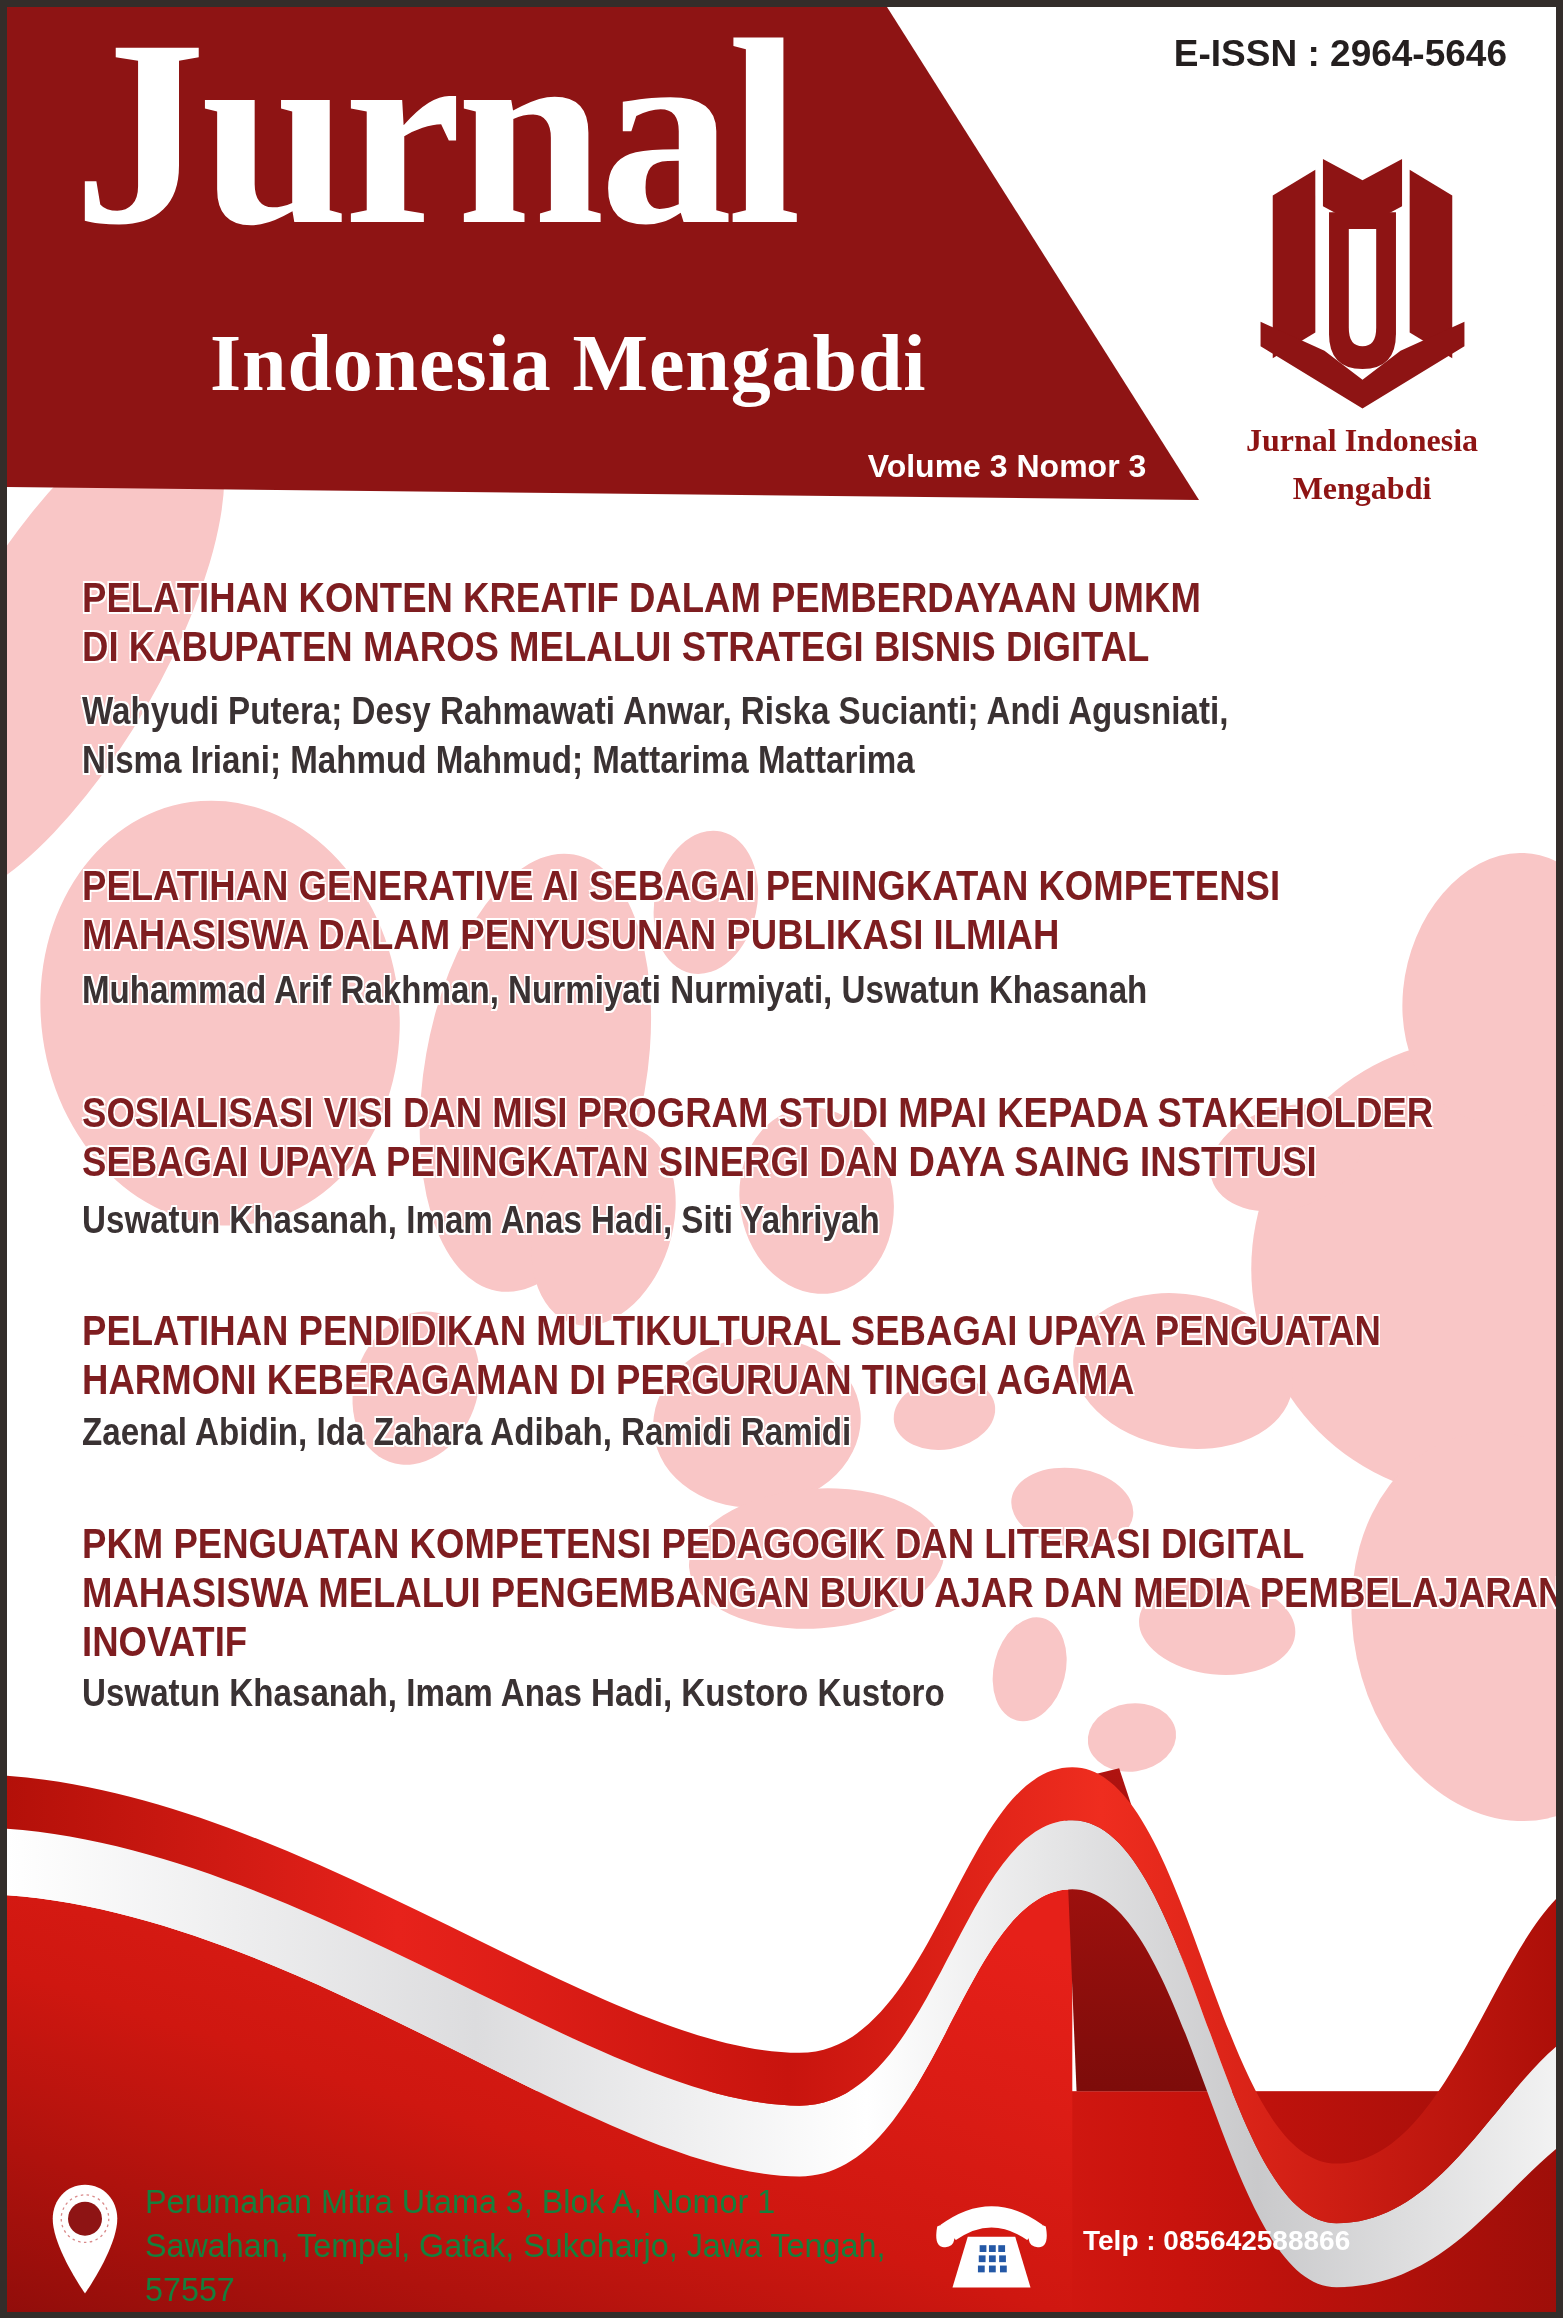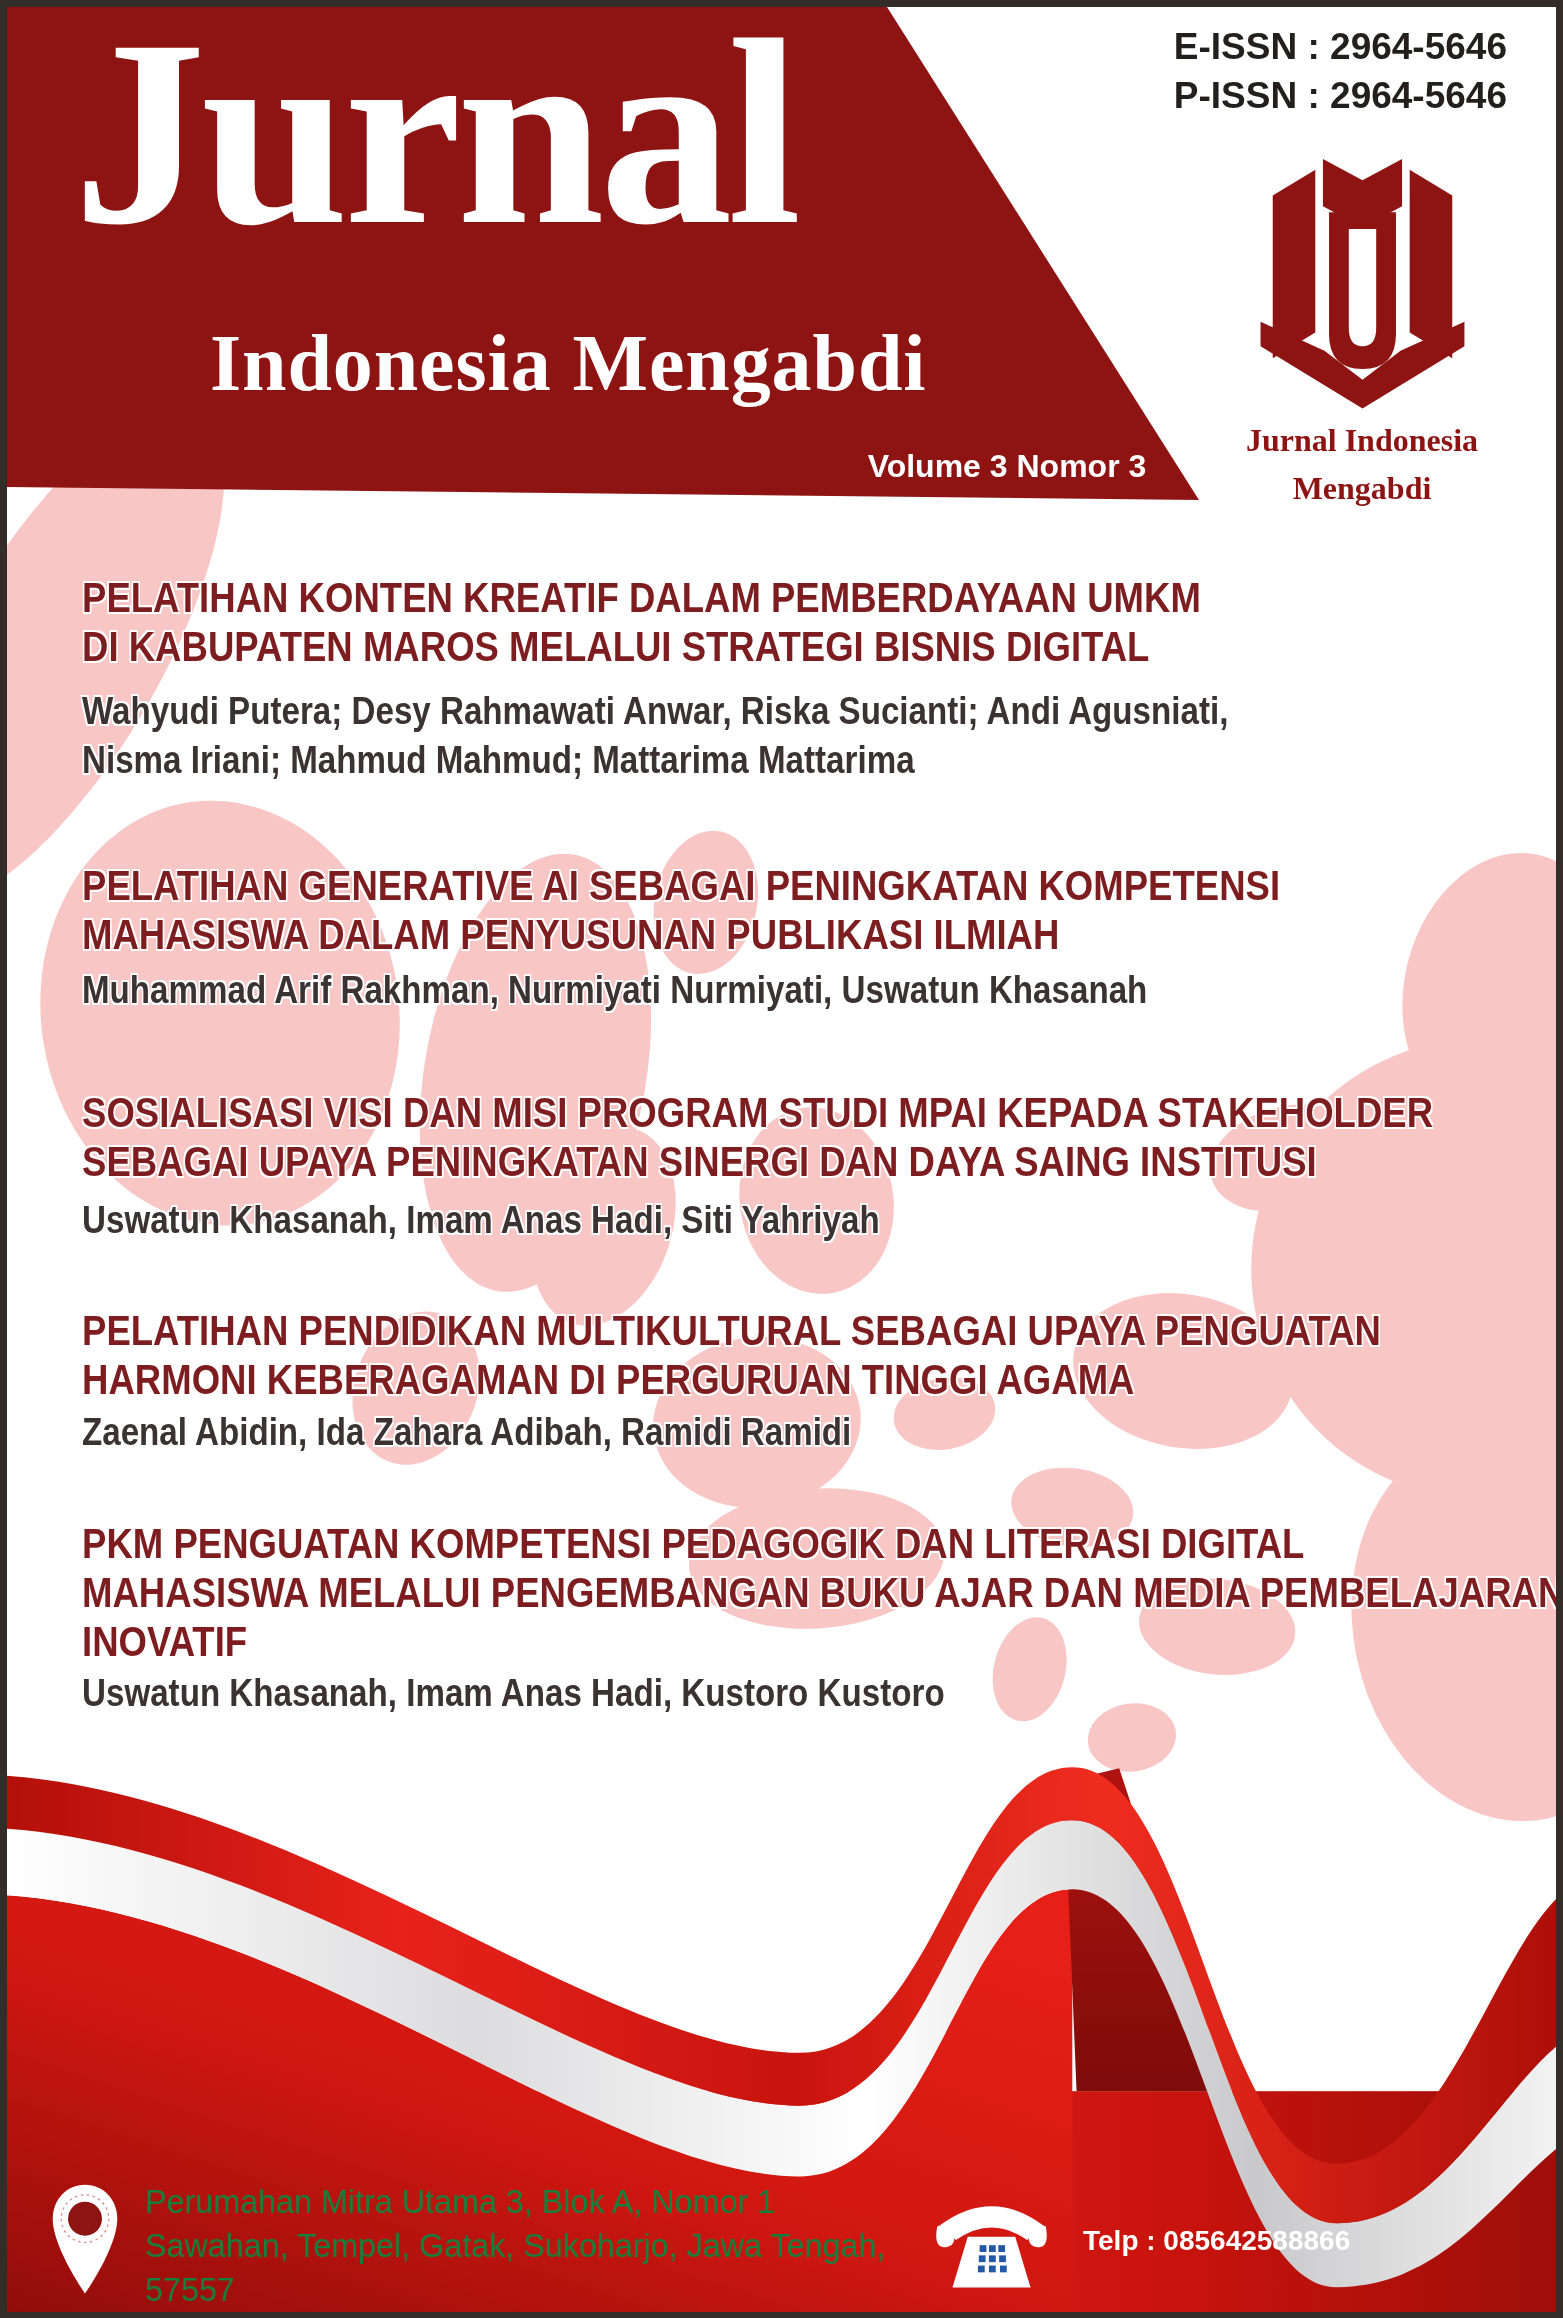--- a/index.html
+++ b/index.html
@@ -24,21 +24,21 @@
     position:absolute; left:203px; top:309px; color:#ffffff;
     font-family:"Liberation Serif","DejaVu Serif",serif; font-weight:bold;
     font-size:80px; line-height:94px; letter-spacing:0.9px; white-space:nowrap;
   }
   .volume{
     position:absolute; left:840px; top:440px; width:320px; text-align:center;
     color:#ffffff; font-weight:bold; font-size:32px; line-height:39px; white-space:nowrap;
   }
   
   .issn{
-    position:absolute; right:49px; top:15px; text-align:right; z-index:4;
+    position:absolute; right:49px; top:22px; text-align:right; z-index:4;
     color:#241f1f; font-weight:bold; font-size:37px; line-height:49px; white-space:nowrap;
   }
   .logo-block{ position:absolute; left:1193px; top:136px; width:324px; z-index:4; }
   .logo-mark{ margin:0 auto; width:213px; height:274px; }
   .logo-name{
     text-align:center; color:#8e1414; font-weight:bold;
     font-family:"Liberation Serif","DejaVu Serif",serif;
     font-size:32px; line-height:32px; margin-top:6.8px;
   }
   
@@ -101,21 +101,20 @@
   </svg>
 
   <div class="masthead">
     <div class="jurnal-title">Jurnal</div>
     <div class="jurnal-subtitle">Indonesia Mengabdi</div>
     <div class="volume">Volume 3 Nomor 3</div>
   </div>
 
   <div class="issn">
     <div>E-ISSN : 2964-5646</div>
-    <div>P-ISSN : 2964-5646</div>
   </div>
 
   <div class="logo-block">
     <svg class="logo-mark" viewBox="0 0 280 350">
       <g fill="#8e1414">
         <path d="M88,16 L140,44 L192,16 L192,78 L140,106 L88,78 Z"></path>
         <path d="M22,64 L78,30 L78,244 L22,278 Z"></path>
         <path d="M202,30 L258,64 L258,278 L202,244 Z"></path>
         <path d="M96,86 L184,86 L184,246 Q184,292 140,292 Q96,292 96,246 Z"></path>
         <path d="M6,230 L90,268 L140,306 L190,268 L274,230 L274,262 L140,344 L6,262 Z"></path>

